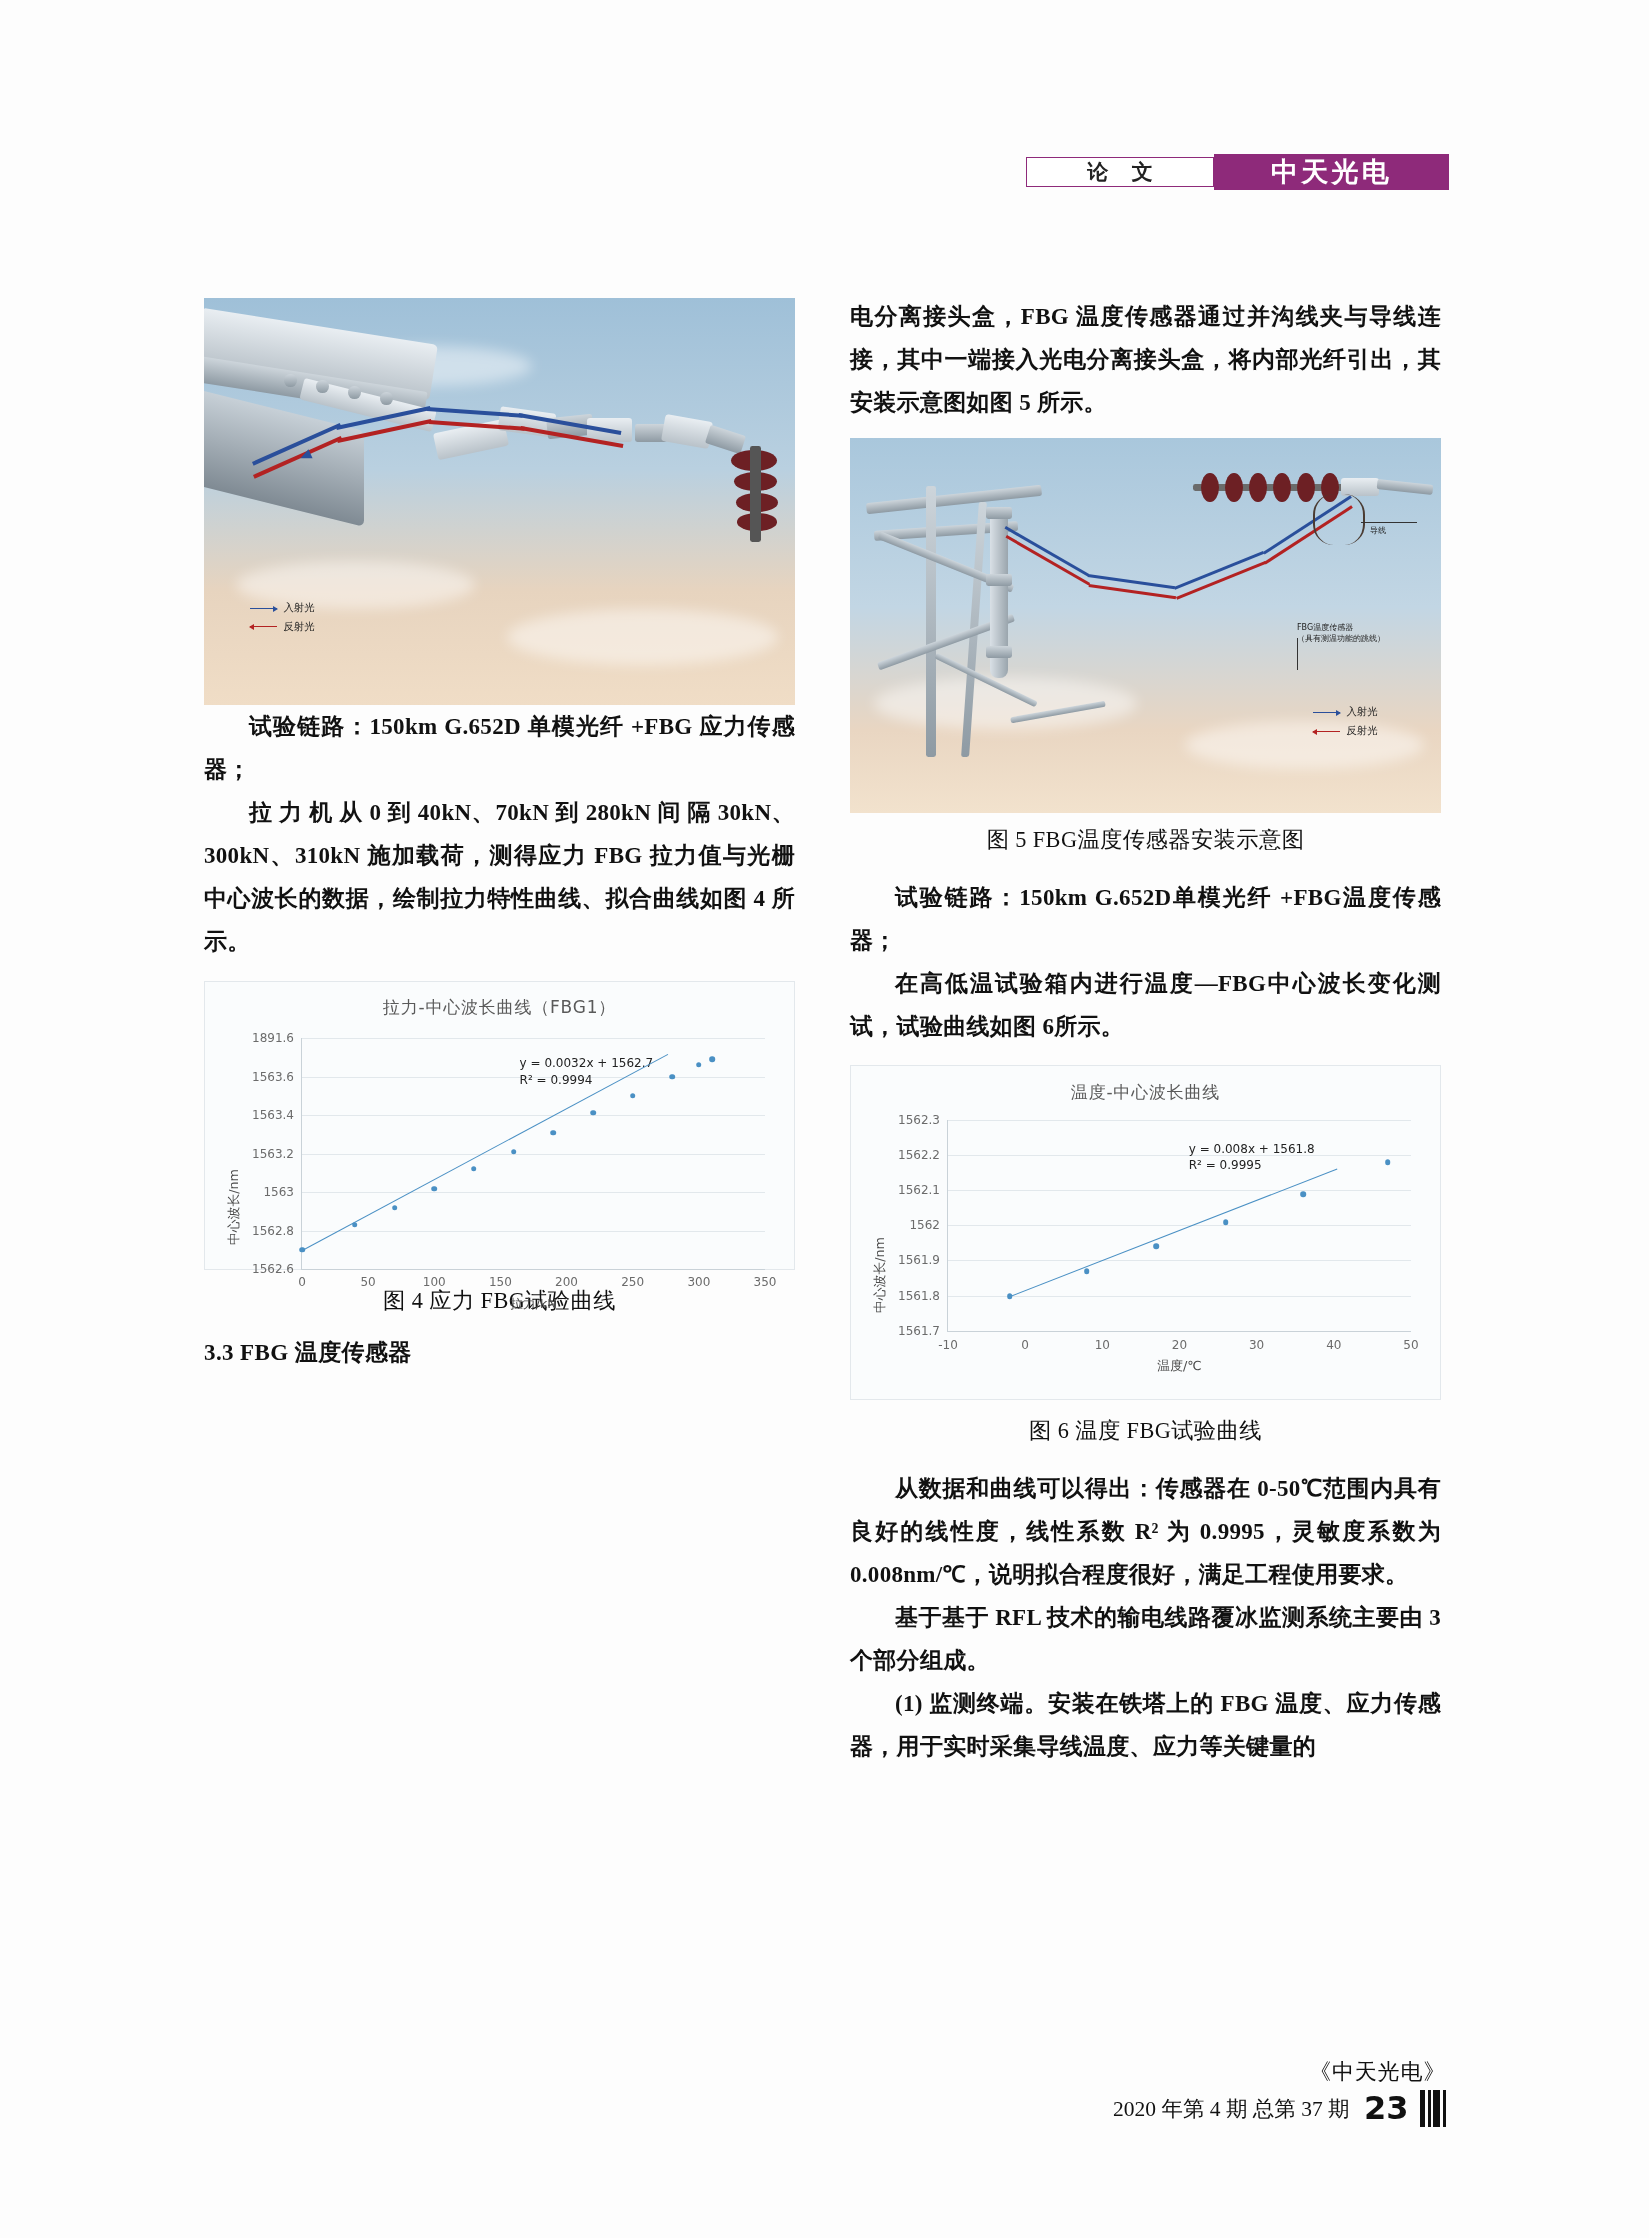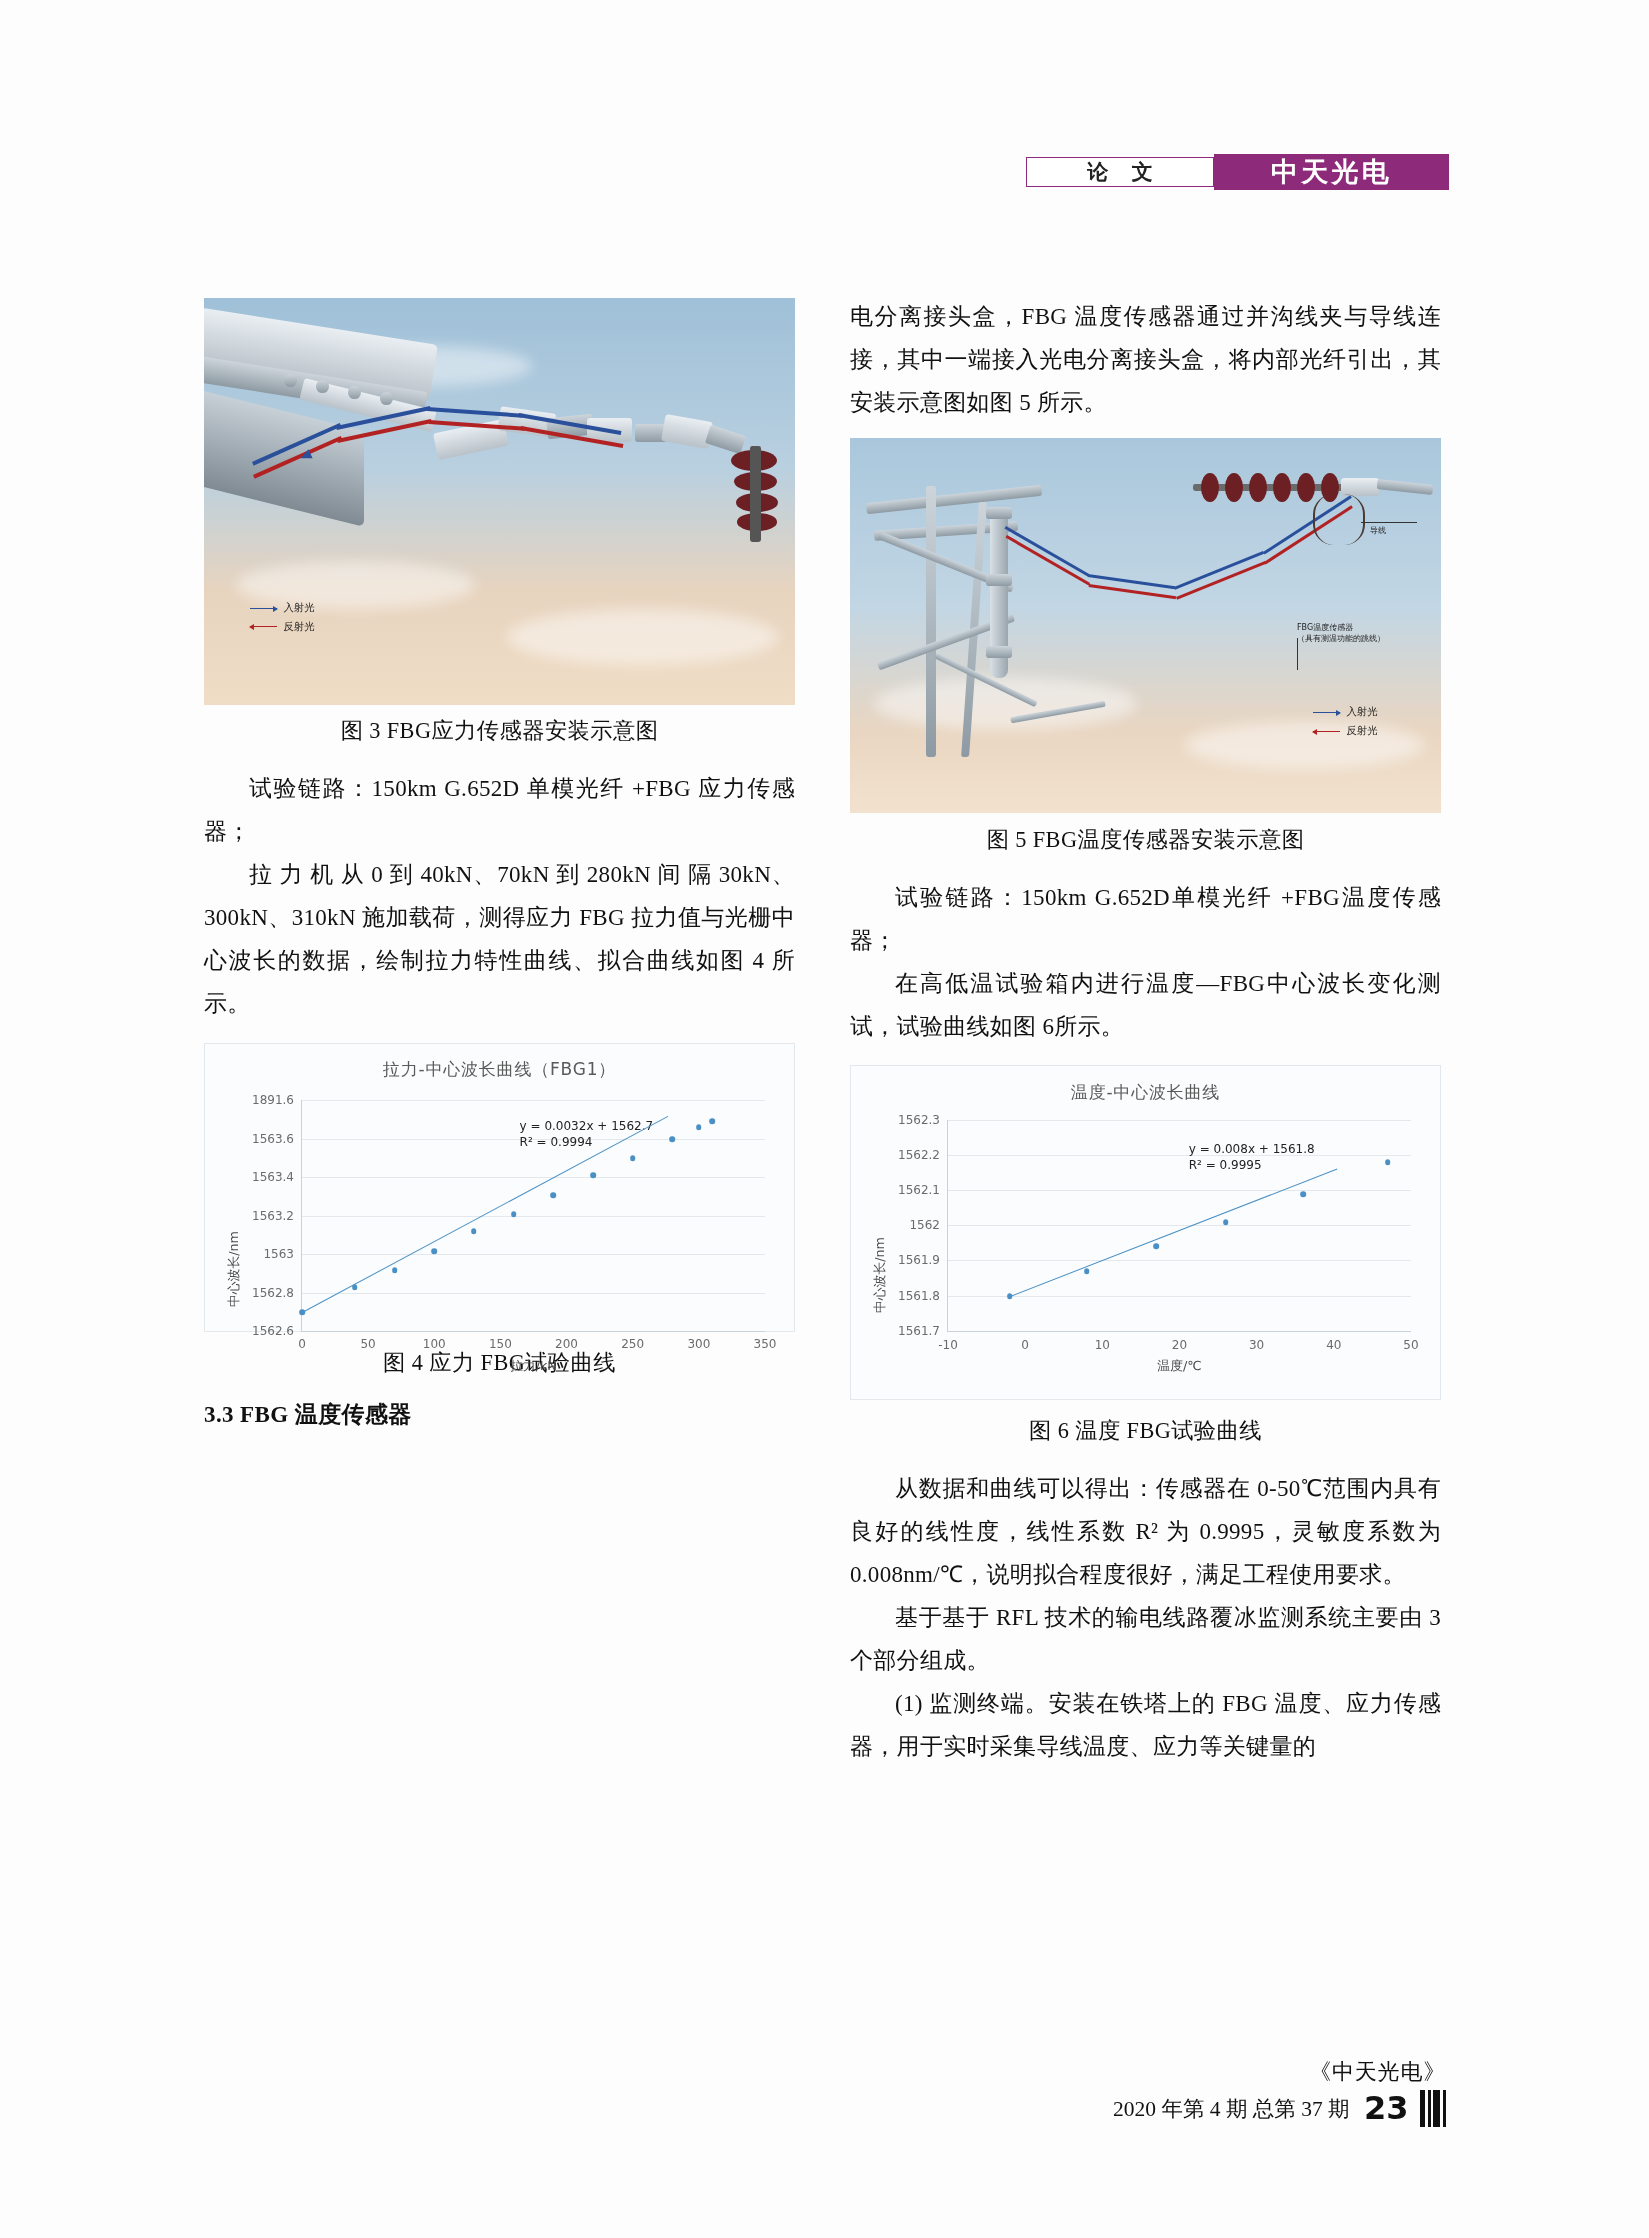--- a/index.html
+++ b/index.html
@@ -70,20 +70,21 @@
   .col-right { left: 850px; }
 
   p.body {
     font-size: 23px;
     line-height: 43px;
     text-align: justify;
     text-justify: inter-ideograph;
     margin: 0 0 0 0;
     text-indent: 45px;
     letter-spacing: 0.3px;
+    font-weight: bold;
   }
   p.body.noindent { text-indent: 0; }
 
   .caption {
     font-size: 22.3px;
     text-align: center;
     margin: 11.2px 0 21px 0;
     letter-spacing: 0.4px;
   }
 
@@ -355,21 +356,20 @@
           <span class="ar"></span>
           <span>入射光</span>
         </div>
         <div class="row">
           <span class="ar red"></span>
           <span>反射光</span>
         </div>
       </div>
     </div>
 
-    <div class="caption">图 3  FBG应力传感器安装示意图</div>
 
     <p class="body">试验链路：150km G.652D 单模光纤 +FBG 应力传感器；</p>
     <p class="body">拉 力 机 从 0 到 40kN、70kN 到 280kN 间 隔 30kN、300kN、310kN 施加载荷，测得应力 FBG 拉力值与光栅中心波长的数据，绘制拉力特性曲线、拟合曲线如图 4 所示。</p>
 
     <div class="chart-box chart4" style="margin-top:17.6px;">
       <div class="chart-title">拉力-中心波长曲线（FBG1）</div>
       <div class="axis-label-y" style="left:21px; top:263px;">中心波长/nm</div>
 
       <div class="plot" style="top:56px; height:231px;">
 

